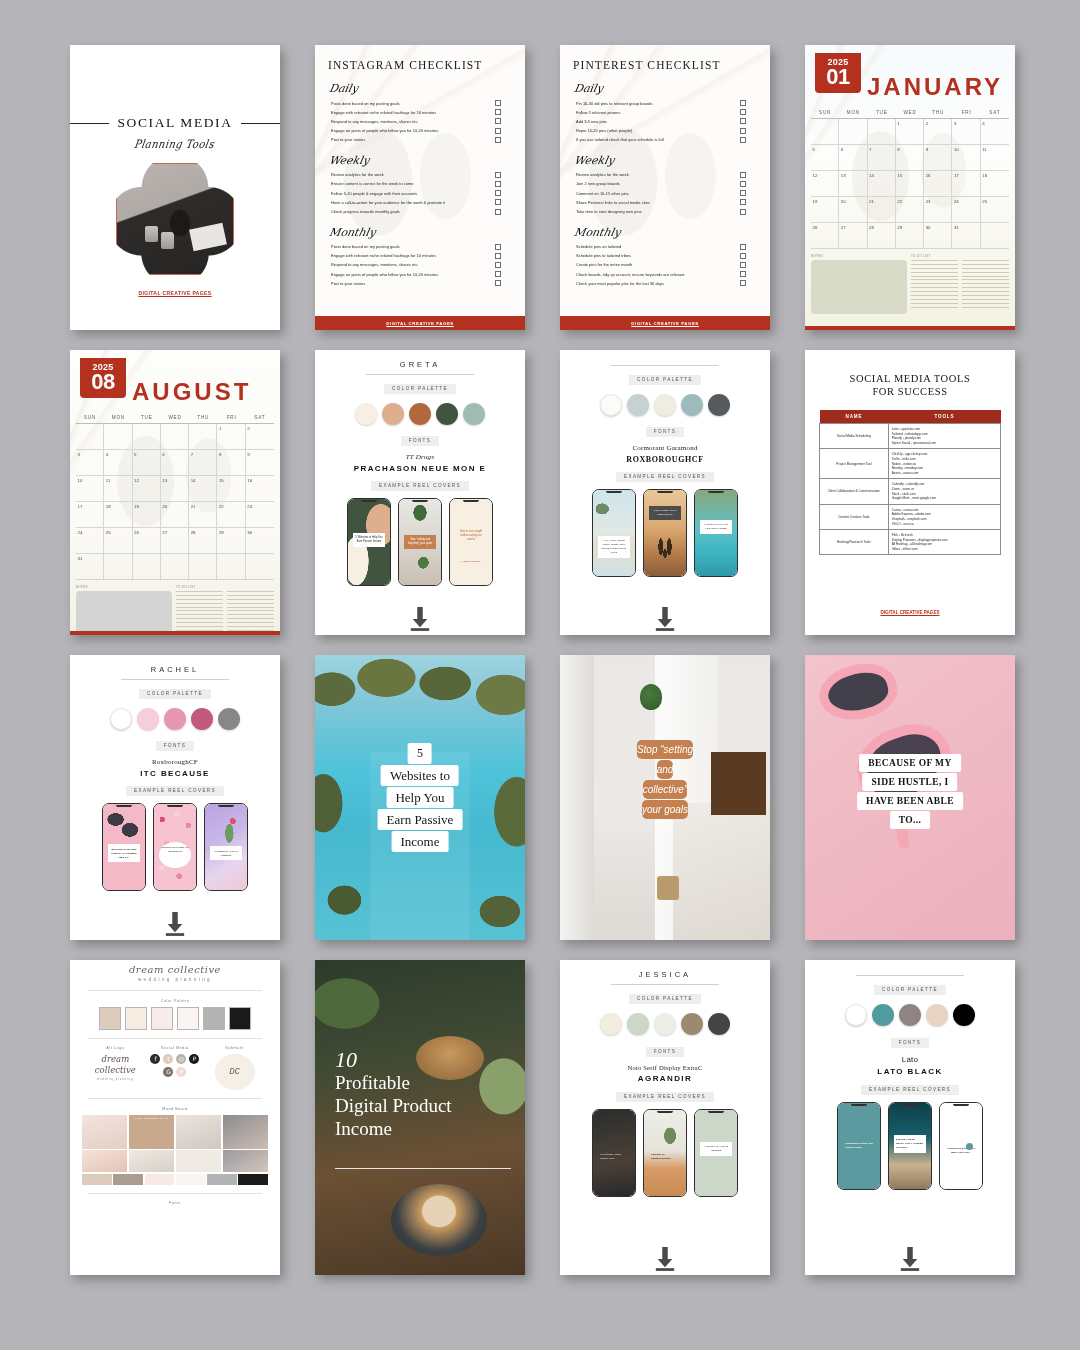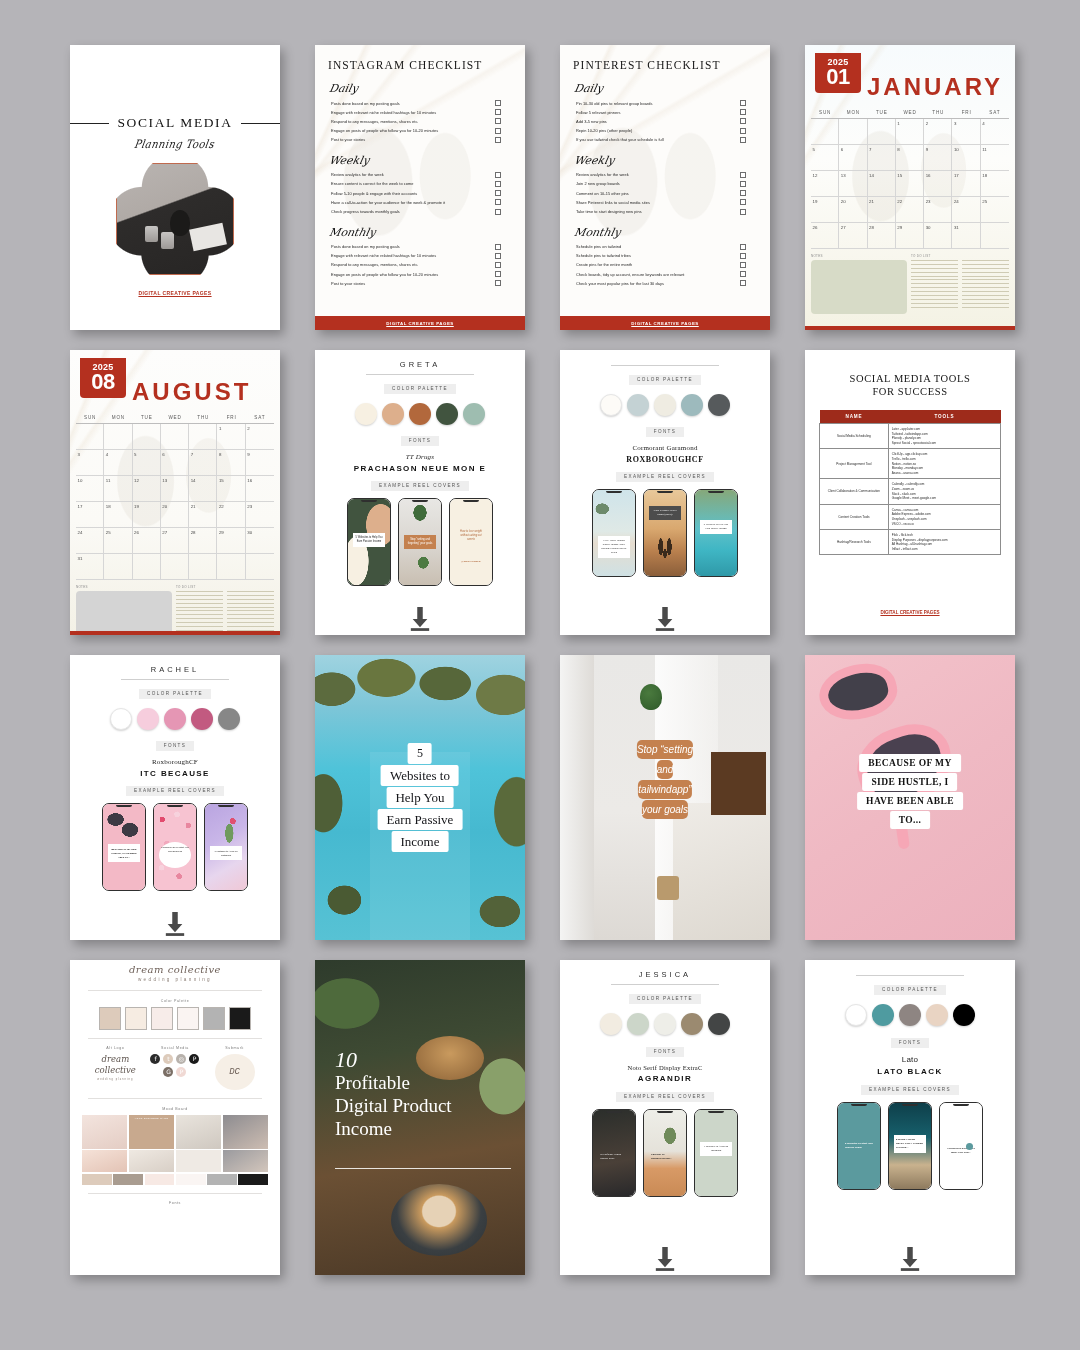--- a/index.html
+++ b/index.html
@@ -818,21 +818,21 @@
       <div class="photo ph-bed">
         <div style="position:absolute;left:0;top:0;width:16%;height:100%;background:linear-gradient(90deg,#f4f4f3,#dedbd7)"></div>
         <div style="position:absolute;left:45%;top:0;width:30%;height:100%;background:linear-gradient(90deg,rgba(255,255,255,.85),rgba(245,244,242,.6))"></div>
         <div style="position:absolute;left:38%;top:10%;width:22px;height:26px;border-radius:50% 50% 45% 45%;background:radial-gradient(circle at 40% 35%,#4a7a3e,#2f5a2a)"></div>
         <div style="position:absolute;right:0;bottom:0;width:46%;height:48%;background:linear-gradient(160deg,#efece7,#ddd8d0)"></div>
         <div style="position:absolute;right:2%;top:34%;width:26%;height:22%;background:#5b3a22"></div>
         <div style="position:absolute;left:46%;bottom:14%;width:22px;height:24px;background:#b99a6d;border-radius:3px"></div>
         <div class="quote-blob" style="top:44%">
           <span class="qline tan">Stop “setting</span>
           <span class="qline tan">and</span>
-          <span class="qline tan">tailwindapp”</span>
+          <span class="qline tan">collective”</span>
           <span class="qline tan">your goals</span>
         </div>
       </div>
     </div>
   </div>
 
   <div class="cell">
     <div class="card">
       <div class="photo ph-pink">
         <div style="position:absolute;left:14px;top:10px;width:78px;height:54px;border:9px solid #f6a7b6;border-radius:50% 50% 45% 55%;background:#42404a;transform:rotate(-14deg)"></div>

